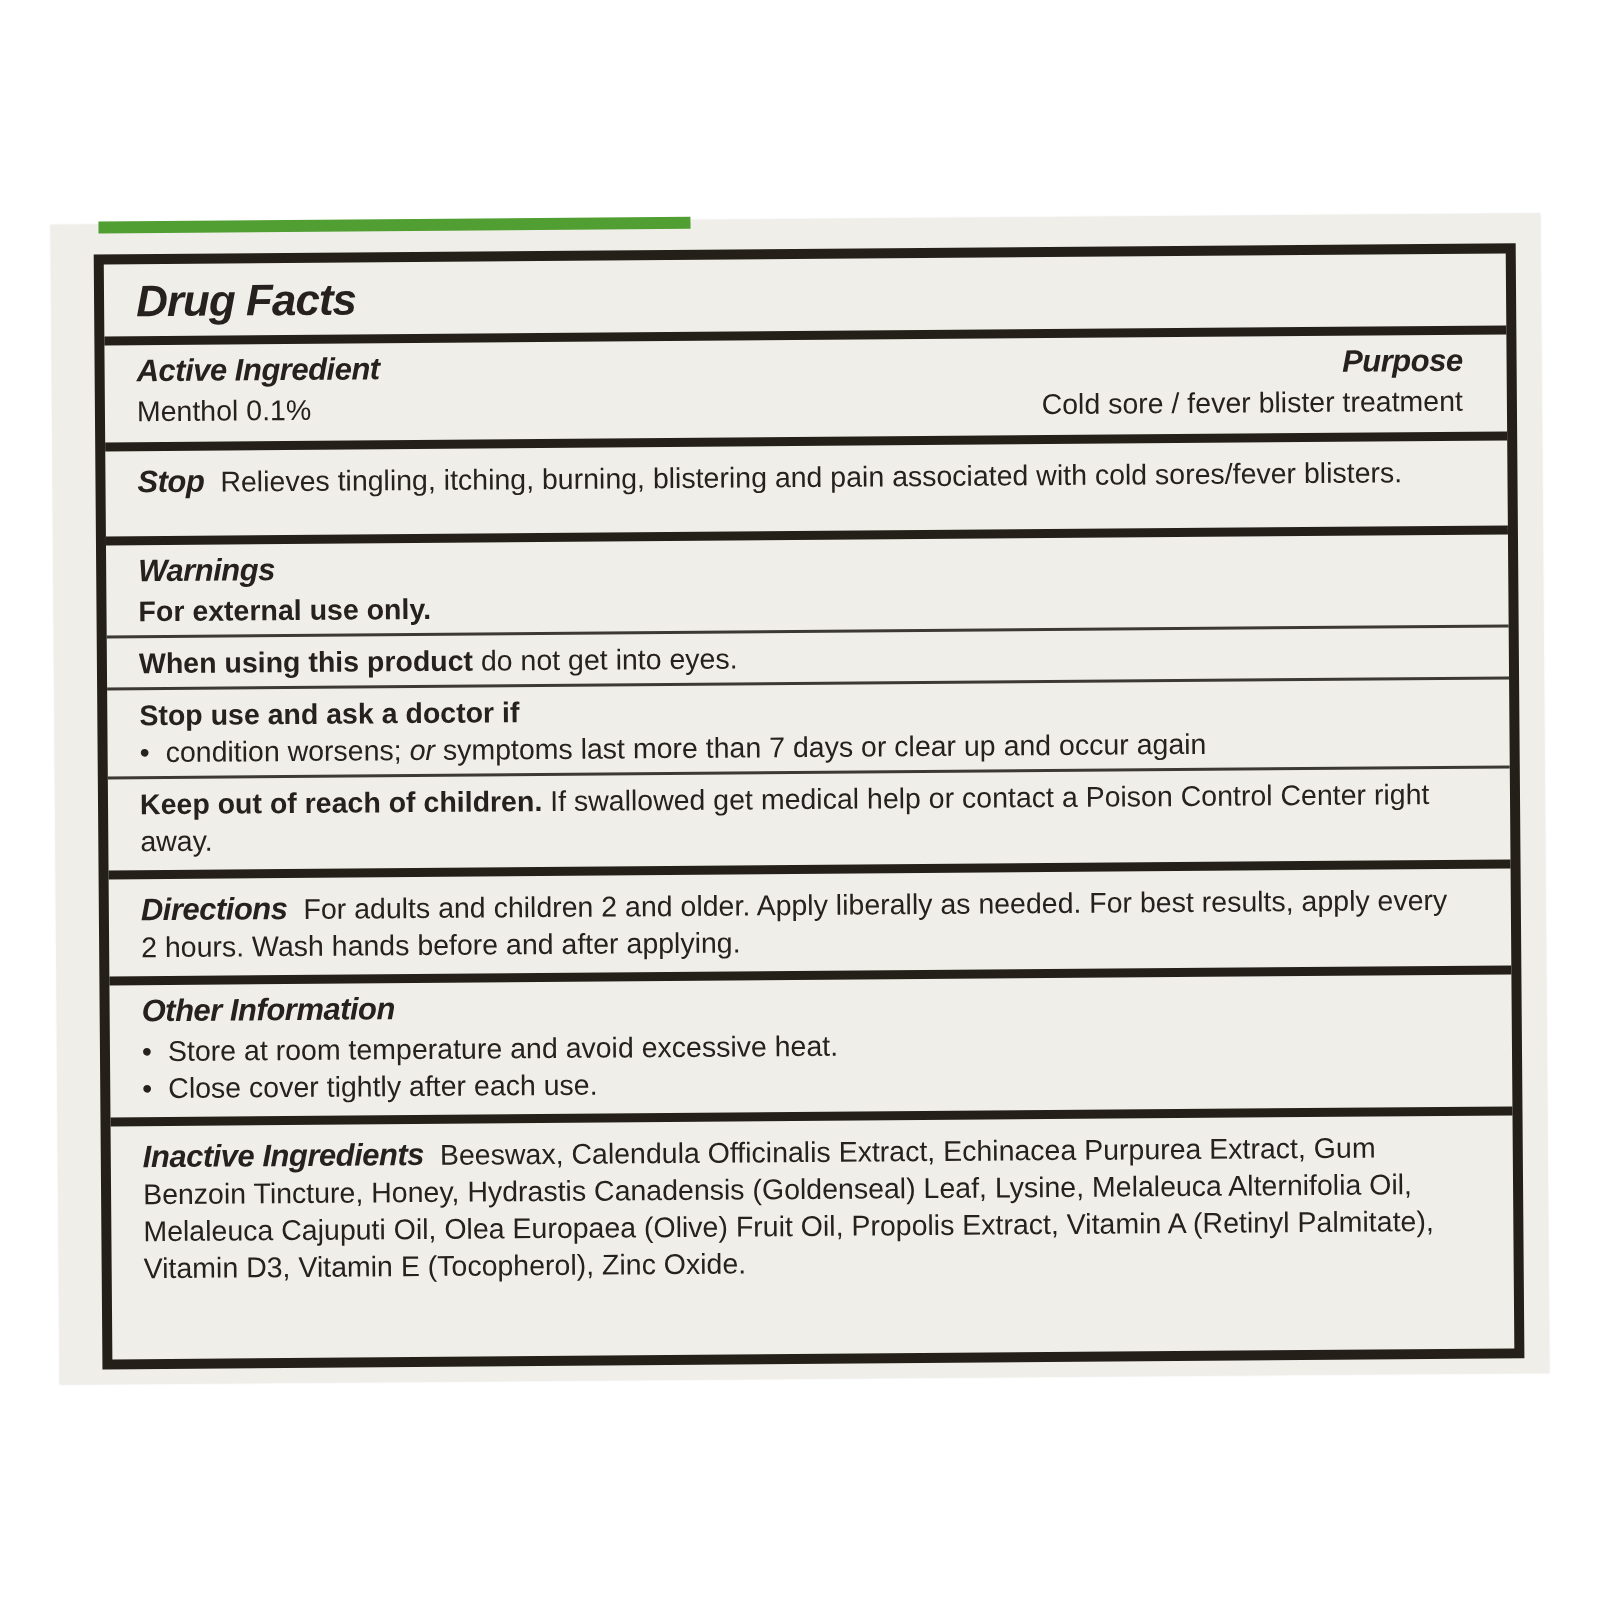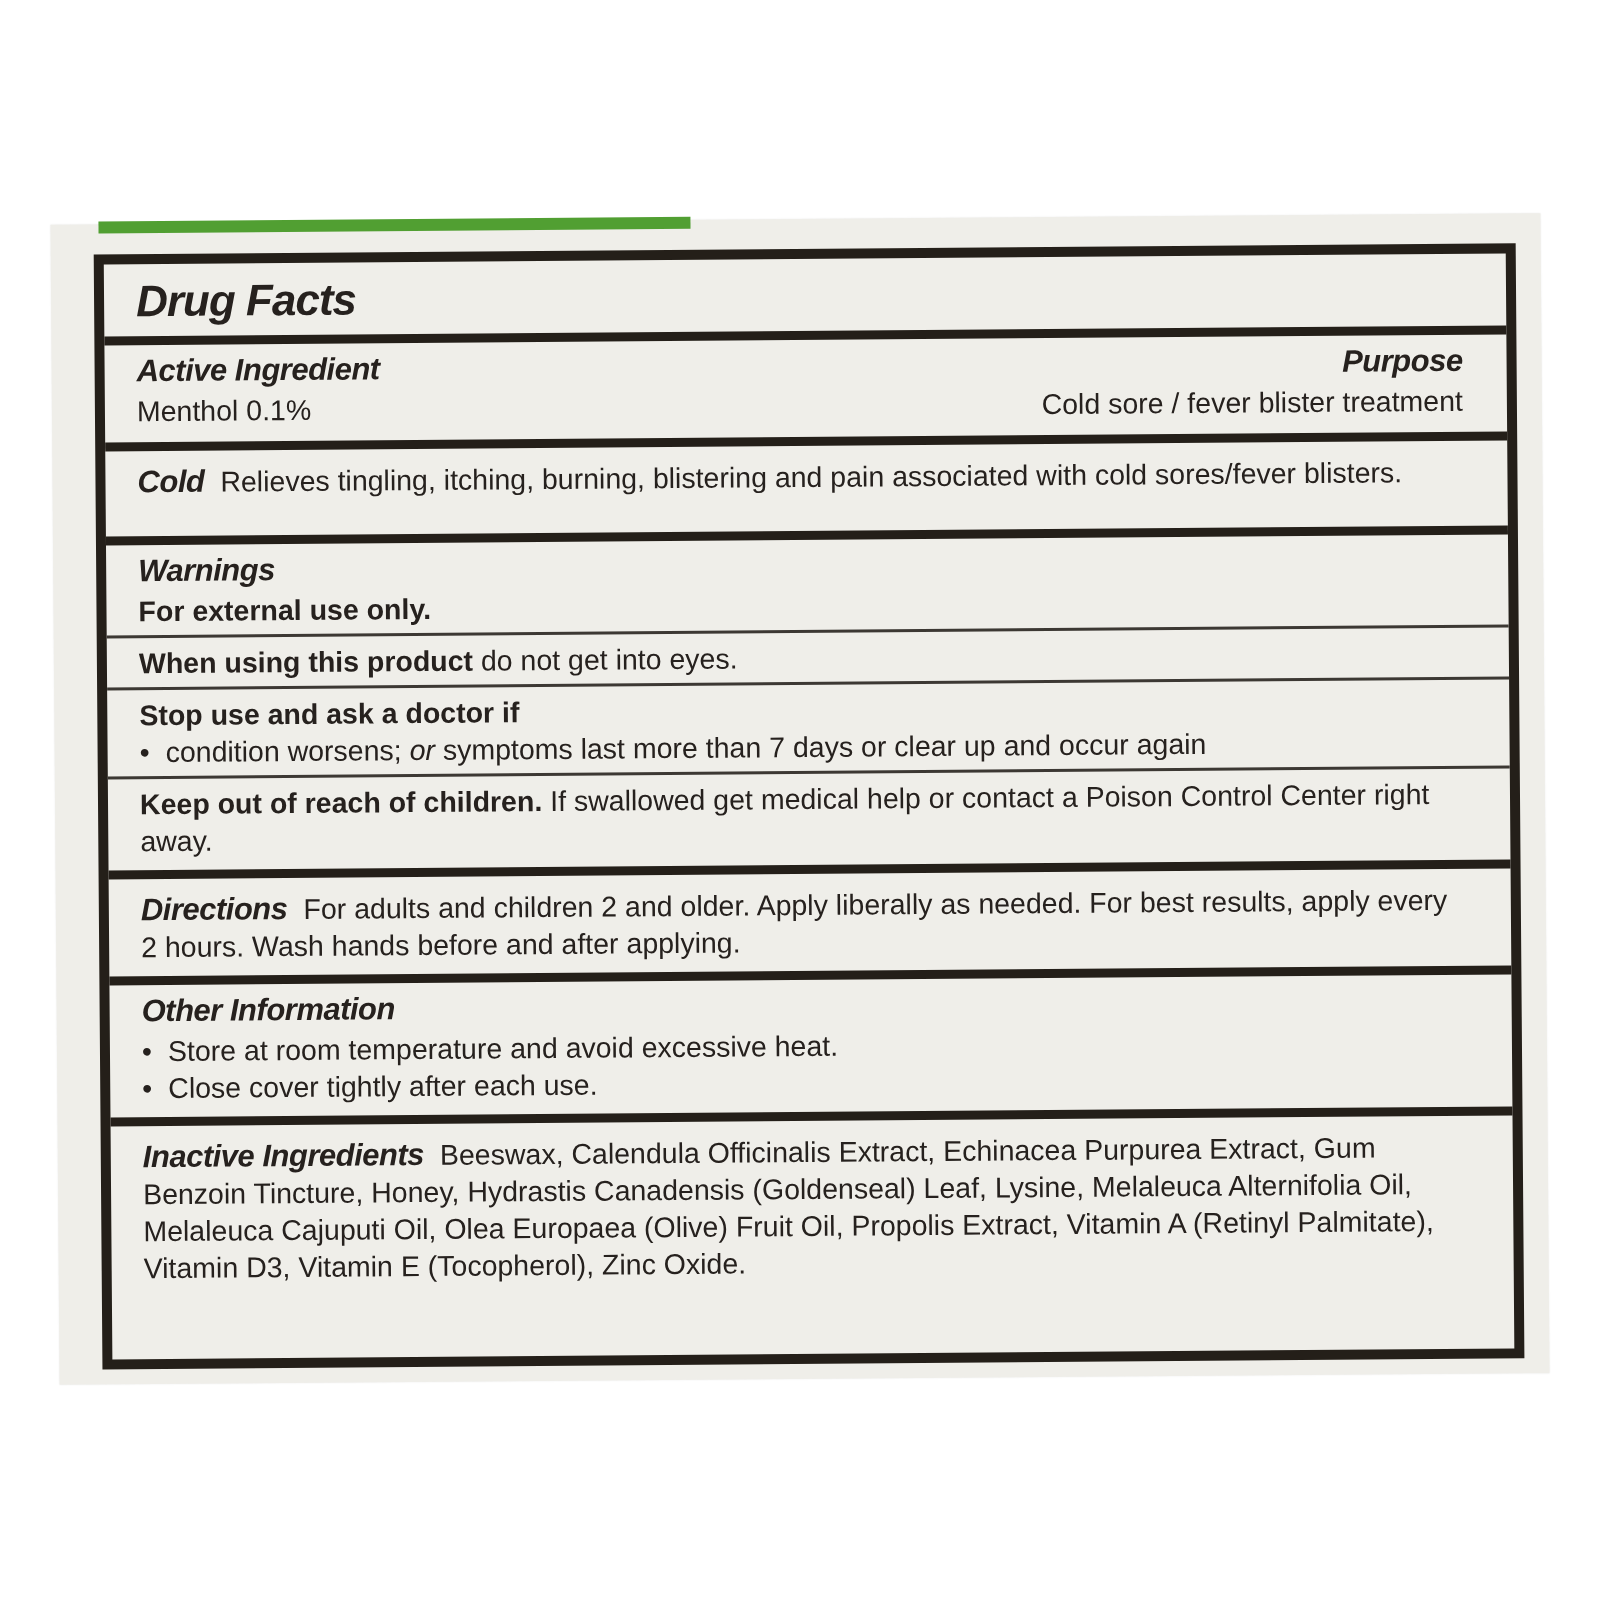--- a/index.html
+++ b/index.html
@@ -120,21 +120,21 @@
         <h2 class="sec-head">Active Ingredient</h2>
         <p>Menthol 0.1%</p>
       </div>
       <div class="active-col-right">
         <h2 class="sec-head">Purpose</h2>
         <p>Cold sore / fever blister treatment</p>
       </div>
     </div>
 
     <div class="sec uses-row">
-      <p><span class="h-inline">Cold</span><span>Relieves tingling, itching, burning, blistering and pain associated with cold sores/fever blisters.</span></p>
+      <p><span class="h-inline">Stop</span><span>Relieves tingling, itching, burning, blistering and pain associated with cold sores/fever blisters.</span></p>
     </div>
 
     <div class="sec warnings-row">
       <h2 class="sec-head">Warnings</h2>
       <p class="bold">For external use only.</p>
       <div class="thin-rule"></div>
       <p><span class="bold">When using this product</span><span> do not get into eyes.</span></p>
       <div class="thin-rule"></div>
       <p class="bold">Stop use and ask a doctor if</p>
       <p class="bullet-line">

